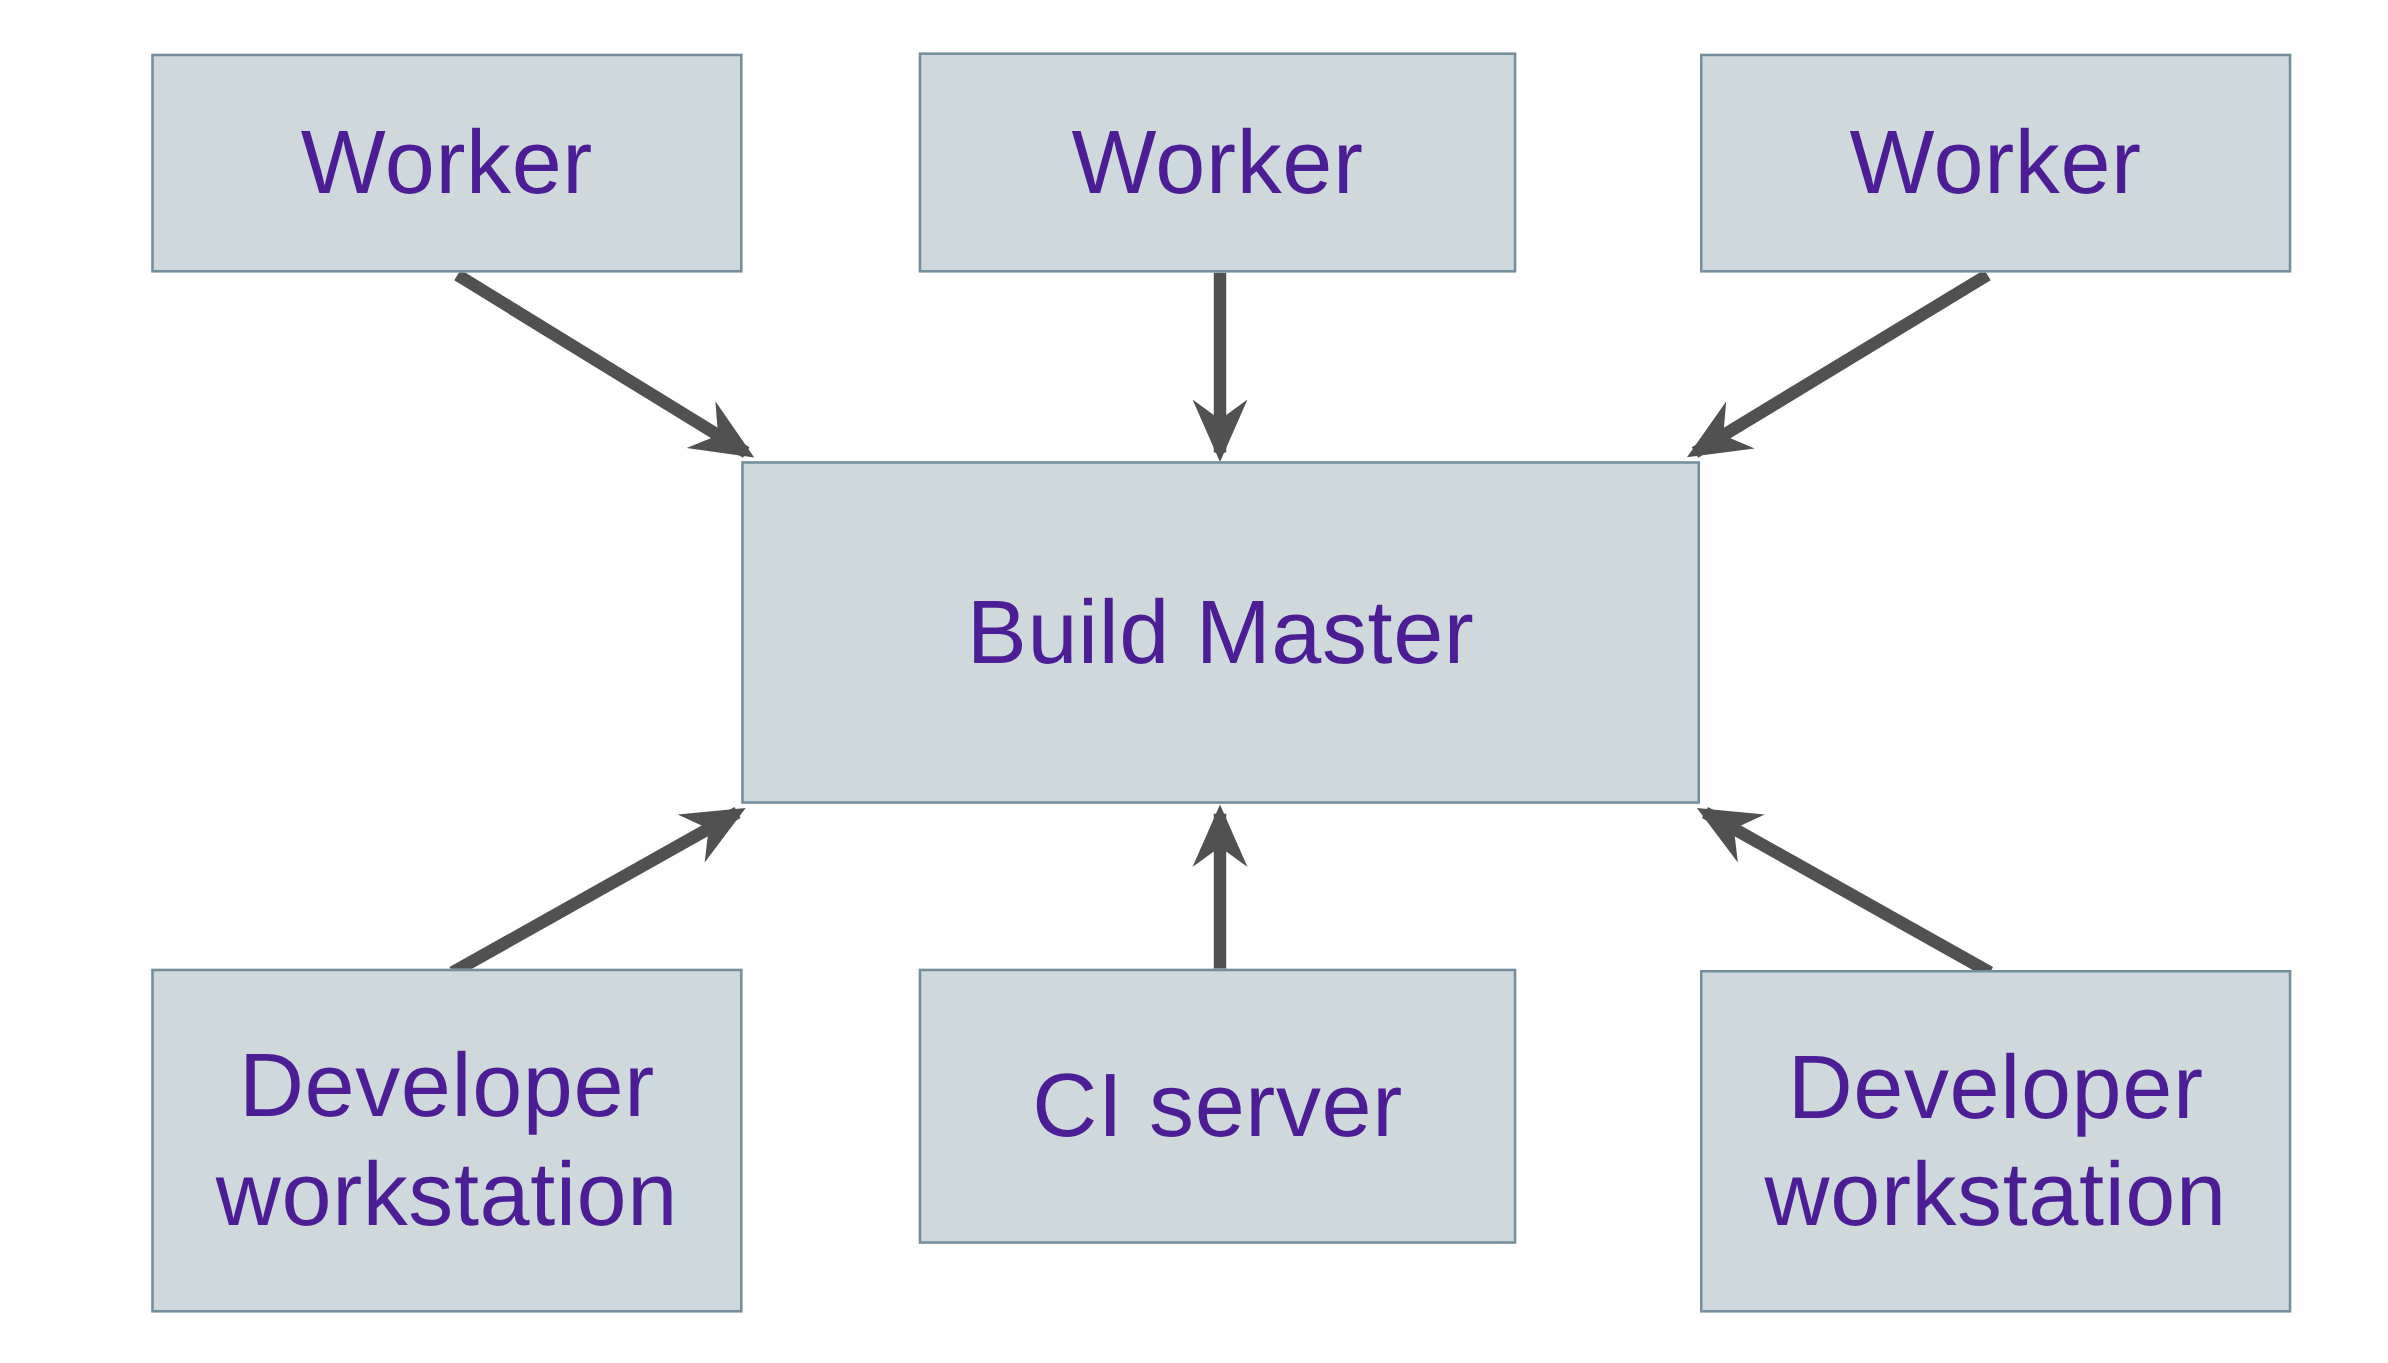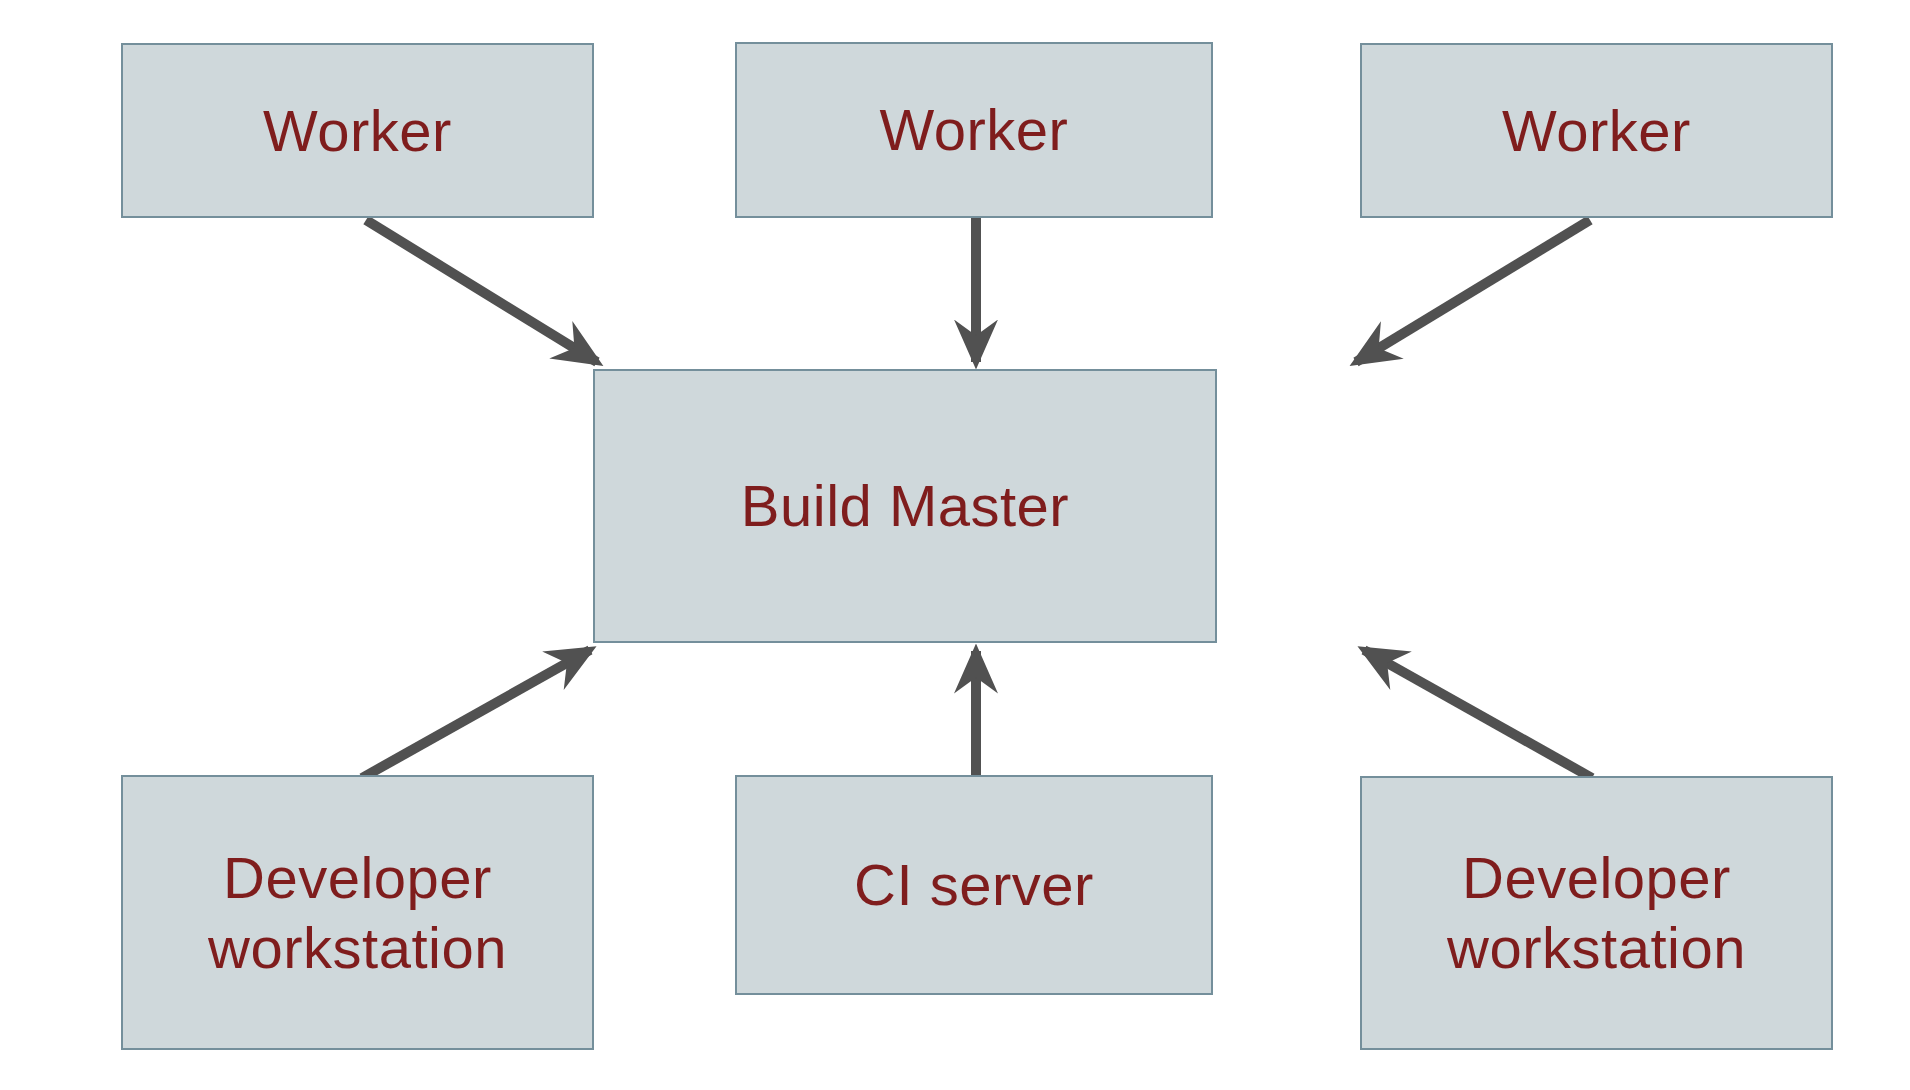--- a/index.html
+++ b/index.html
@@ -28,32 +28,32 @@
     box-sizing: border-box;
     background: #cfd8db;
     border: 2px solid #748f9b;
     display: flex;
     align-items: center;
     justify-content: center;
     text-align: center;
   }
   .node .label {
     display: block;
-    font-size: 58px;
+    font-size: 72px;
     line-height: 1.2;
     font-weight: 400;
-    color: #7f1d1d;
+    color: #4c1d95;
     padding: 0 10px;
     letter-spacing: 0.5px;
   }
   
   #n-worker-1      { left: 121px;  top: 43px;  width: 473px; height: 175px; }
   #n-worker-2      { left: 735px;  top: 42px;  width: 478px; height: 176px; }
   #n-worker-3      { left: 1360px; top: 43px;  width: 473px; height: 175px; }
-  #n-build-master  { left: 593px;  top: 369px; width: 624px; height: 274px; }
+  #n-build-master  { left: 593px;  top: 369px; width: 767px; height: 274px; }
   #n-dev-ws-left   { left: 121px;  top: 775px; width: 473px; height: 275px; }
   #n-ci-server     { left: 735px;  top: 775px; width: 478px; height: 220px; }
   #n-dev-ws-right  { left: 1360px; top: 776px; width: 473px; height: 274px; }
 </style>
 </head>
 <body>
 
 <div class="canvas">
 
   <svg class="edges" viewBox="0 0 1910 1090" xmlns="http://www.w3.org/2000/svg" aria-hidden="true">

